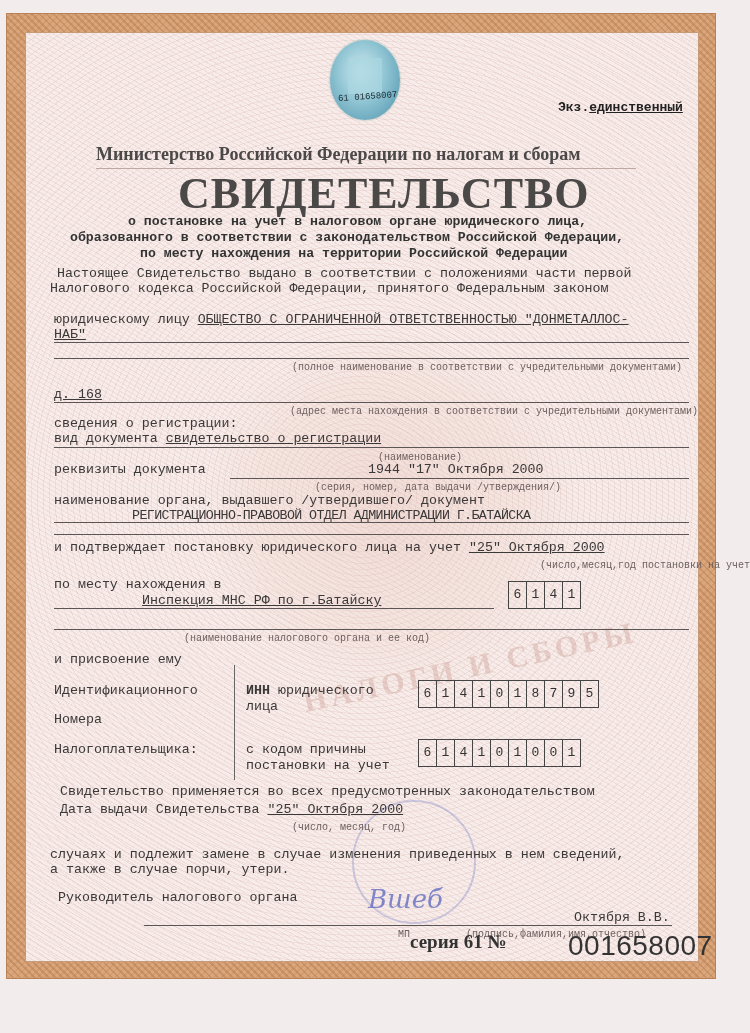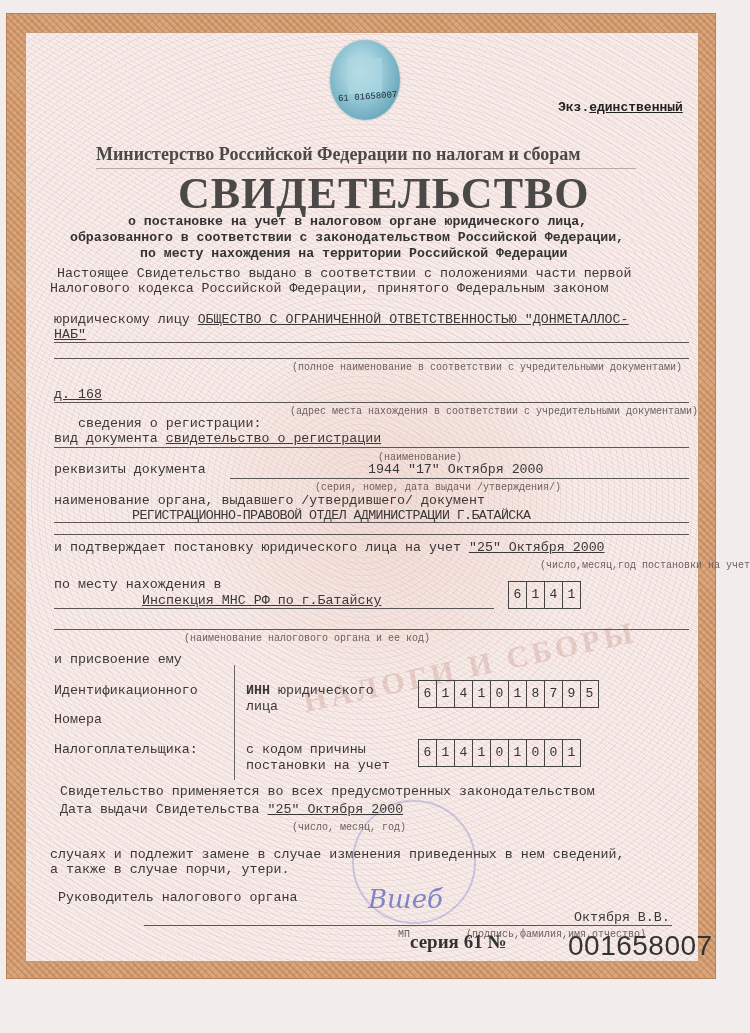--- a/index.html
+++ b/index.html
@@ -97,21 +97,21 @@
   </div>
   <div class="abs body val" style="left:54px;top:327px;">НАБ"</div>
   <div class="line" style="left:54px;top:342px;width:635px;"></div>
   <div class="line" style="left:54px;top:358px;width:635px;"></div>
   <div class="abs cap" style="left:292px;top:362px;">(полное наименование в соответствии с учредительными документами)</div>
 
   <div class="abs body val" style="left:54px;top:387px;">д. 168</div>
   <div class="line" style="left:54px;top:402px;width:635px;"></div>
   <div class="abs cap" style="left:290px;top:406px;">(адрес места нахождения в соответствии с учредительными документами)</div>
 
-  <div class="abs body" style="left:54px;top:416px;margin-left:24px;">сведения о регистрации:</div>
+  <div class="abs body" style="left:54px;top:416px;">сведения о регистрации:</div>
   <div class="abs body" style="left:54px;top:431px;">
     <span>вид документа</span>
     <span class="val">свидетельство о регистрации</span>
   </div>
   <div class="line" style="left:54px;top:447px;width:635px;"></div>
   <div class="abs cap" style="left:378px;top:452px;">(наименование)</div>
 
   <div class="abs body" style="left:54px;top:462px;">реквизиты документа</div>
   <div class="line" style="left:230px;top:478px;width:459px;"></div>
   <div class="abs body" style="left:368px;top:462px;">1944 "17" Октября 2000</div>

